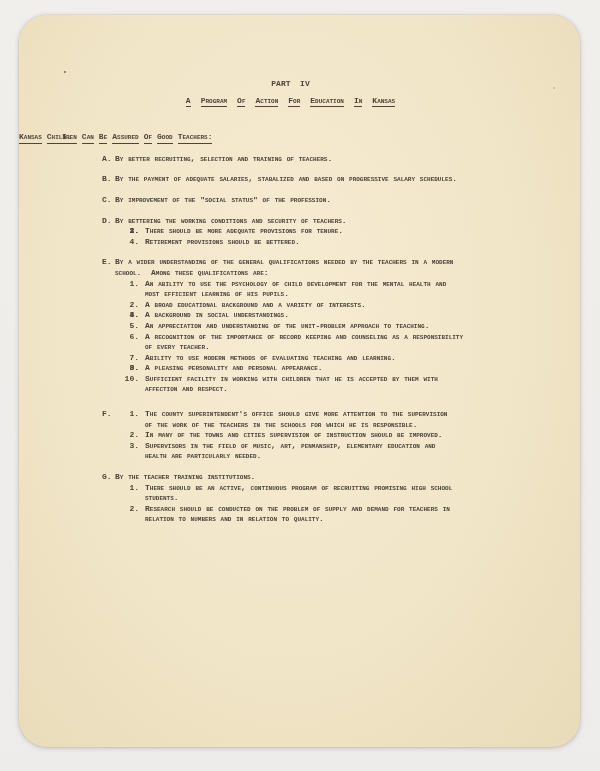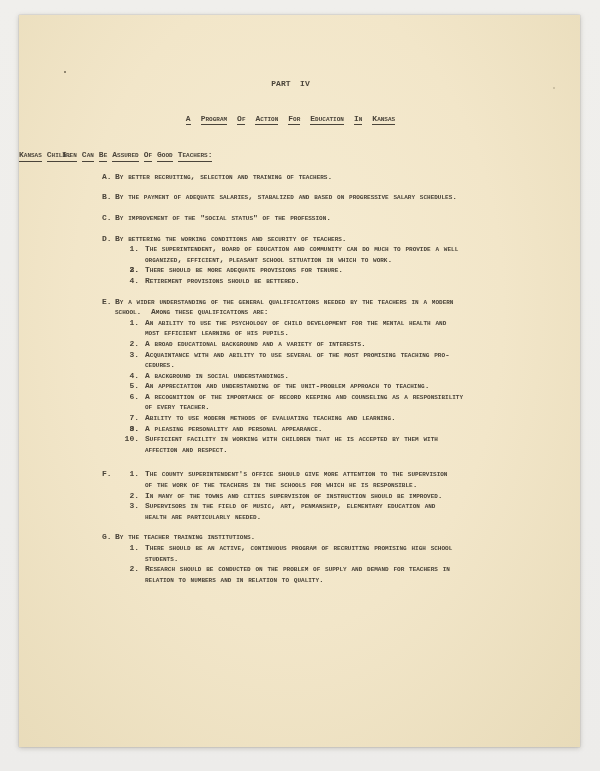--- a/index.html
+++ b/index.html
@@ -26,23 +26,24 @@
     background: radial-gradient(ellipse at 48% 40%, #f6ecd2 0%, var(--paper-color) 52%, #e8dbb9 100%);
     box-shadow: 0 1px 5px rgba(60,50,30,0.25), 0 0 1px rgba(60,50,30,0.35);
   }
   .typeset {
     font-family: "Liberation Mono", "DejaVu Sans Mono", monospace;
     font-size: 8px;
     line-height: 10.6px;
     font-weight: 700;
     color: var(--ink-color);
     font-variant: small-caps;
+    border-radius: 28px;
   }
   .part-heading { text-align: center; white-space: pre; }
-  .doc-title { text-align: center; margin-top: 24px; }
+  .doc-title { text-align: center; margin-top: 6px; }
   .outline-heading { position: relative; margin-top: 25px; }
   .outline-numeral { position: absolute; left: 43px; }
   .outline-heading-text { display: block; }
   .sec-item { position: relative; margin-top: 10px; }
   .sec-item.gap-lg { margin-top: 14px; }
   .sec-label { position: absolute; left: 83px; }
   .sec-text { margin-left: 96px; white-space: pre-wrap; }
   .sub-item { position: relative; }
   .sub-label { position: absolute; left: 96px; width: 24px; text-align: right; }
   .sub-text { margin-left: 126px; white-space: pre-wrap; }
@@ -83,22 +84,20 @@
       <span class="sec-label">C.</span>
       <div class="sec-text">By improvement of the "social status" of the profession.</div>
     </div>
 
     <div class="sec-item">
       <span class="sec-label">D.</span>
       <div class="sec-text">By bettering the working conditions and security of teachers.</div>
       <div class="subitems">
         <div class="sub-item">
           <span class="sub-label">1.</span>
-          <div class="sub-text">The superintendent, board of education and community can do much to provide a well
-organized, efficient, pleasant school situation in which to work.</div>
         </div>
         <div class="sub-item">
           <span class="sub-label">2.</span>
         </div>
         <div class="sub-item">
           <span class="sub-label">3.</span>
           <div class="sub-text">There should be more adequate provisions for tenure.</div>
         </div>
         <div class="sub-item">
           <span class="sub-label">4.</span>
@@ -116,22 +115,20 @@
           <span class="sub-label">1.</span>
           <div class="sub-text">An ability to use the psychology of child development for the mental health and
 most efficient learning of his pupils.</div>
         </div>
         <div class="sub-item">
           <span class="sub-label">2.</span>
           <div class="sub-text">A broad educational background and a variety of interests.</div>
         </div>
         <div class="sub-item">
           <span class="sub-label">3.</span>
-          <div class="sub-text">Acquaintance with and ability to use several of the most promising teaching pro-
-cedures.</div>
         </div>
         <div class="sub-item">
           <span class="sub-label">4.</span>
           <div class="sub-text">A background in social understandings.</div>
         </div>
         <div class="sub-item">
           <span class="sub-label">5.</span>
           <div class="sub-text">An appreciation and understanding of the unit-problem approach to teaching.</div>
         </div>
         <div class="sub-item">

